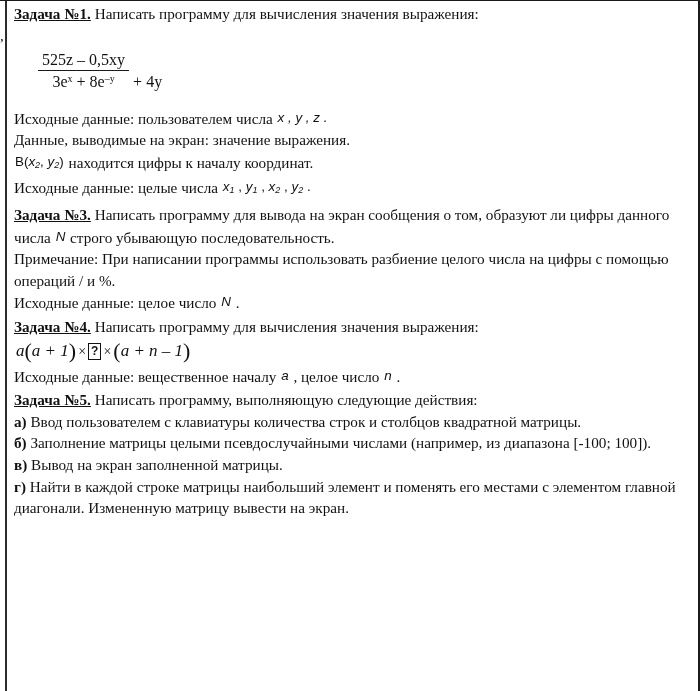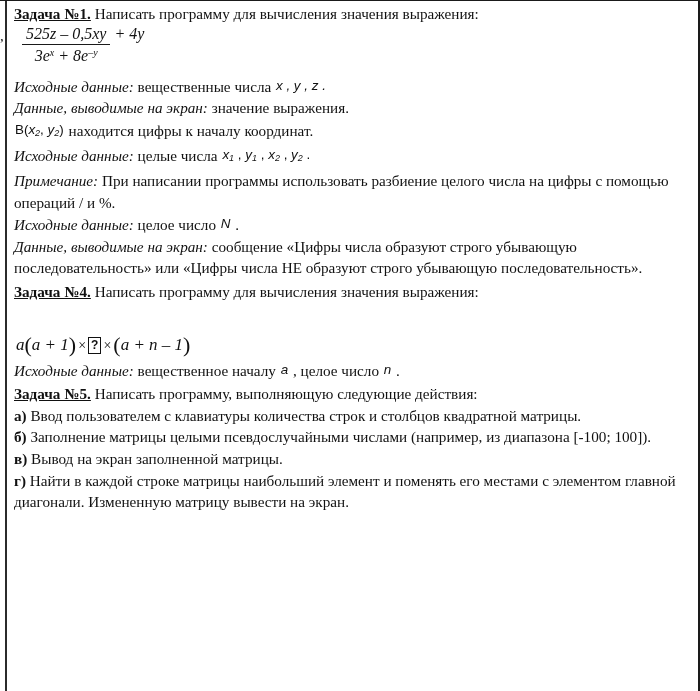--- a/index.html
+++ b/index.html
@@ -55,21 +55,20 @@
   }
   .heading {
     margin-top: 2px;
   }
   .task-label {
     font-weight: bold;
     text-decoration: underline;
     text-align: right;
   }
   .ital {
-    font-style: italic;
   }
   .marker {
     font-weight: bold;
   }
   
   .math {
     font-family: Liberation Sans, sans-serif;
     font-style: italic;
     font-size: 13.4px;
     vertical-align: 2px;
@@ -83,25 +82,24 @@
   }
   .math .op {
     font-style: normal;
   }
   .math .paren {
     font-style: normal;
   }
   
   .frac-block {
     display: flex;
-    align-items: flex-start;
+    align-items: flex-end;
     height: 50px;
-    margin: 0;
+    margin: 16px;
     padding-left: 8px;
-    font-style: italic;
     font-size: 16px;
   }
   .frac {
     display: inline-flex;
     flex-direction: column;
     text-align: center;
     vertical-align: middle;
   }
   .frac .num {
     padding: 0 4px 1px 4px;
@@ -120,21 +118,20 @@
     margin-left: 4px;
     white-space: nowrap;
   }
   
   .expr-block {
     font-style: italic;
     font-size: 17px;
     line-height: 26px;
     padding-left: 2px;
     white-space: nowrap;
-    margin-top: 29px;
   }
   .expr-block .big-paren {
     font-style: normal;
     font-size: 22px;
     vertical-align: -2px;
   }
   .expr-block .times {
     font-style: normal;
     font-size: 14px;
     padding: 0 2px;
@@ -168,53 +165,53 @@
 
       <div class="frac-block">
         <span class="frac">
           <span class="num">525z – 0,5xy</span>
           <span class="den"><span>3e</span><sup>x</sup><span> + 8e</span><sup>–y</sup></span>
         </span>
         <span class="tail">+ 4y</span>
       </div>
 
       <div class="line">
-        <span class="ital">Исходные данные:</span><span> вещественные числа </span><span class="math">x , y , z .</span>
+        <span class="ital">Исходные данные:</span><span> пользователем числа </span><span class="math">x , y , z .</span>
       </div>
 
       <div class="line">
         <span class="ital">Данные, выводимые на экран:</span><span> значение выражения.</span>
       </div>
     </div>
 
     <div class="task">
 
       <div class="line">
         <span class="math"><span class="paren">B(</span>x<sub>2</sub><span class="op">,&nbsp;</span>y<sub>2</sub><span class="paren">)</span></span><span> находится цифры к началу координат.</span>
       </div>
 
       <div class="line">
         <span class="ital">Исходные данные:</span><span> целые числа </span><span class="math">x<sub>1</sub> <span class="op">,</span> y<sub>1</sub> <span class="op">,</span> x<sub>2</sub> <span class="op">,</span> y<sub>2</sub> <span class="op">.</span></span>
       </div>
 
     </div>
 
     <div class="task">
+      <div class="line heading">
+        <span class="task-label">Задача №3.</span><span> Написать программу для вывода на экран сообщения о том, образуют ли цифры данного числа </span><span class="math">N</span><span> строго убывающую последовательность.</span>
+      </div>
 
       <div class="line">
         <span class="ital">Примечание:</span><span> При написании программы использовать разбиение целого числа на цифры с помощью операций / и %.</span>
       </div>
 
       <div class="line">
         <span class="ital">Исходные данные:</span><span> целое число </span><span class="math">N</span><span> .</span>
       </div>
 
-      <div class="line">
-        <span class="ital">Данные, выводимые на экран:</span><span> сообщение «Цифры числа образуют строго убывающую последовательность» или «Цифры числа НЕ образуют строго убывающую последовательность».</span>
-      </div>
     </div>
 
     <div class="task">
       <div class="line heading">
         <span class="task-label">Задача №4.</span><span> Написать программу для вычисления значения выражения:</span>
       </div>
 
       <div class="expr-block"><span>a</span><span class="big-paren">(</span><span>a + 1</span><span class="big-paren">)</span><span class="times">×</span><span class="tofu">?</span><span class="times">×</span><span class="big-paren">(</span><span>a + n – 1</span><span class="big-paren">)</span></div>
 
       <div class="line">

